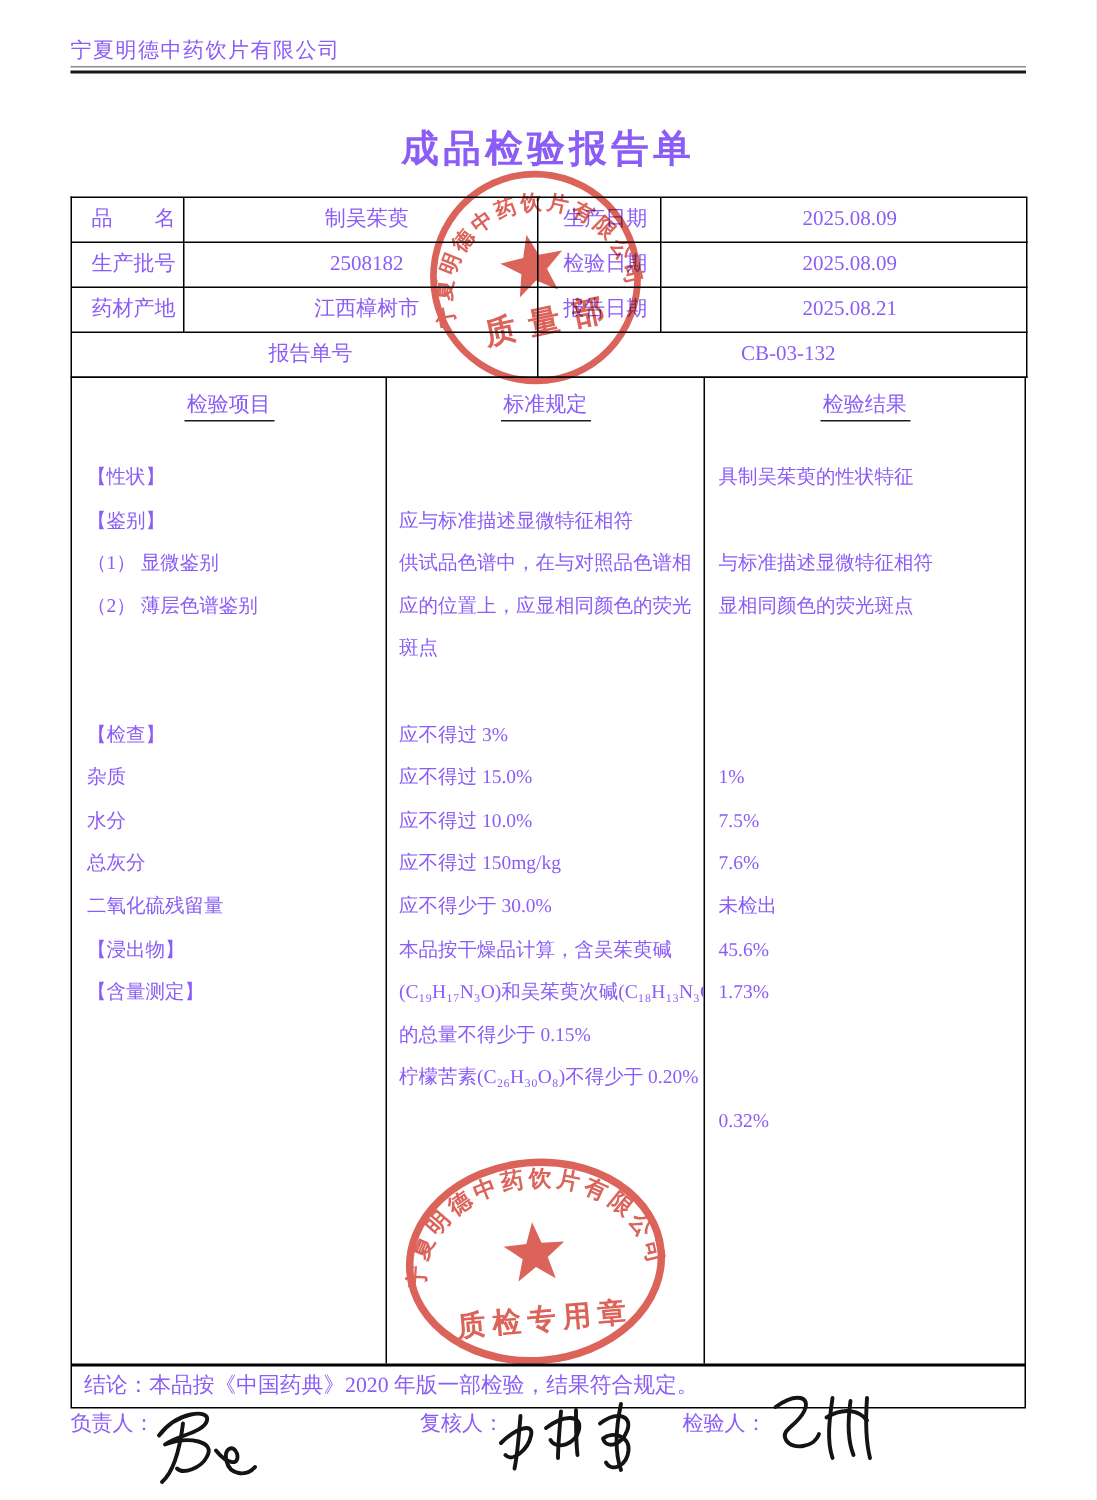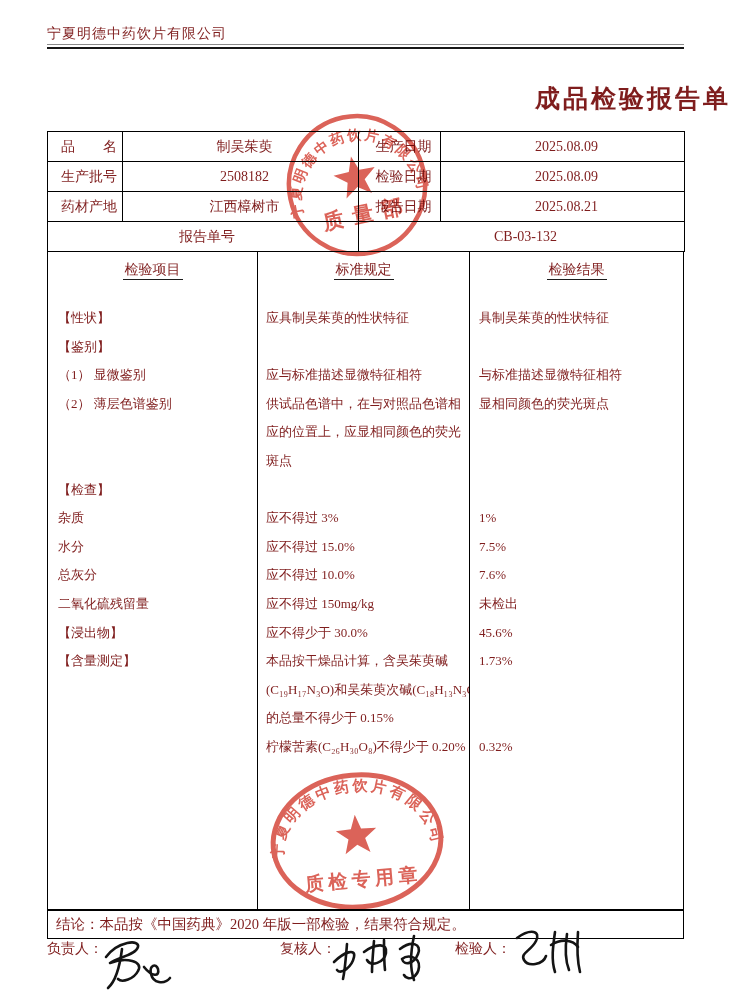--- a/index.html
+++ b/index.html
@@ -1,25 +1,25 @@
 <!DOCTYPE html>
 <html><head>
 <meta charset="utf-8">
 <style>
   html,body { margin:0; padding:0; background:#e8e8e8; }
   #page {
     position:relative; width:731px; height:1000px; margin:0 auto;
     background:#ffffff; overflow:hidden;
-    font-family:"Liberation Serif","DejaVu Serif",serif; color:#7f1d1d;
+    font-family:"Liberation Serif","DejaVu Serif",serif; color:#8b5cf6;
   }
   .hdr-company { position:absolute; left:47px; top:25px; font-size:14px; letter-spacing:1px; }
   .hdr-code { position:absolute; right:47px; top:26px; font-size:13.5px; }
   .hdr-rule { position:absolute; left:47px; right:47px; top:44px; height:2px;
     border-top:1px solid #8a8a8a; border-bottom:2px solid #161616; }
-  .doc-title { position:absolute; left:0; right:0; top:82px; text-align:right;
+  .doc-title { position:absolute; left:0; right:0; top:82px; text-align:center;
     font-size:25px; font-weight:bold; letter-spacing:3px; }
 
   
   .info-table { position:absolute; left:47px; top:131px; width:637px;
     display:grid; grid-template-columns:75px 236px 82px 244px;
     border-top:1px solid #000; border-left:1px solid #000; font-size:14px; }
   .info-table .cell { height:30px; line-height:29px; box-sizing:border-box;
     border-right:1px solid #000; border-bottom:1px solid #000;
     padding-left:8px; overflow:hidden; white-space:nowrap;text-align:center; }
   .span2a { grid-column:1 / 3; }
@@ -100,21 +100,20 @@
       <div class="line">总灰分</div>
       <div class="line">二氧化硫残留量</div>
       <div class="line">【浸出物】</div>
       <div class="line">【含量测定】</div>
       <div class="line"></div>
       <div class="line"></div>
       <div class="line"></div>
     </div>
     <div class="mcol mcol-std">
       <div class="col-head"><span>标准规定</span></div>
-      <div class="line">应具制吴茱萸的性状特征</div>
       <div class="line"></div>
       <div class="line">应与标准描述显微特征相符</div>
       <div class="line">供试品色谱中，在与对照品色谱相</div>
       <div class="line">应的位置上，应显相同颜色的荧光</div>
       <div class="line">斑点</div>
       <div class="line"></div>
       <div class="line">应不得过 3%</div>
       <div class="line">应不得过 15.0%</div>
       <div class="line">应不得过 10.0%</div>
       <div class="line">应不得过 150mg/kg</div>

